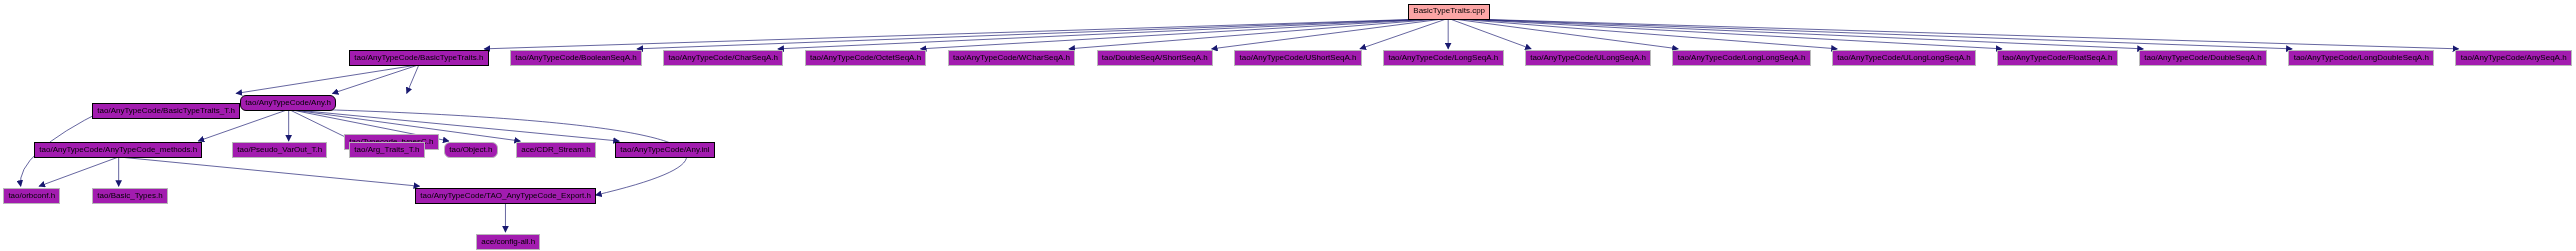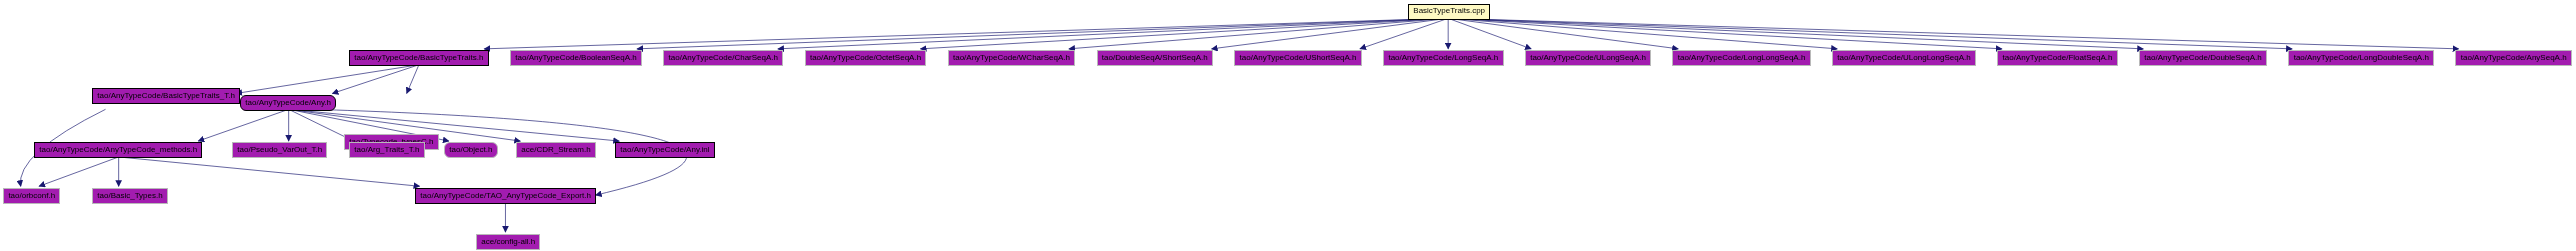--- a/index.html
+++ b/index.html
@@ -4,21 +4,21 @@
 <style>
   html,body{margin:0;padding:0;background:#ffffff;}
   body{width:2576px;height:251px;overflow:hidden;
        font-family:"Liberation Sans", sans-serif;}
   #graph{position:relative;width:2576px;height:251px;}
   #edges{position:absolute;left:0;top:0;width:2576px;height:251px;z-index:1;}
   .node{position:absolute;box-sizing:border-box;background:#a21caf;
         border:0.6px solid #b9b9b9;color:#000000;font-size:8px;line-height:10.4px;
         padding:1.8px 4.3px;white-space:nowrap;z-index:2;}
   .node.linked{border-color:#000000;}
-  .node.root{background:#fef9c3;border-color:#000000;}
+  .node.root{background:#fca5a5;border-color:#000000;}
   #row2{position:absolute;left:349px;top:50px;width:2223px;display:flex;
         justify-content:space-between;z-index:2;}
   #row2 .node{position:static;}
 </style>
 </head>
 <body>
 
 <div id="graph">
 
   <svg id="edges" xmlns="http://www.w3.org/2000/svg" viewBox="0 0 4212 411" width="2576" height="251">
@@ -72,21 +72,21 @@
     <div class="node">tao/AnyTypeCode/LongSeqA.h</div>
     <div class="node">tao/AnyTypeCode/ULongSeqA.h</div>
     <div class="node">tao/AnyTypeCode/LongLongSeqA.h</div>
     <div class="node">tao/AnyTypeCode/ULongLongSeqA.h</div>
     <div class="node">tao/AnyTypeCode/FloatSeqA.h</div>
     <div class="node">tao/AnyTypeCode/DoubleSeqA.h</div>
     <div class="node">tao/AnyTypeCode/LongDoubleSeqA.h</div>
     <div class="node">tao/AnyTypeCode/AnySeqA.h</div>
   </div>
 
-  <div class="node linked" style="left:92px;top:88px;">tao/AnyTypeCode/BasicTypeTraits_T.h</div>
+  <div class="node linked" style="left:92px;top:103px;">tao/AnyTypeCode/BasicTypeTraits_T.h</div>
   <div class="node linked" style="left:240px;top:95px;border-radius:6px;">tao/AnyTypeCode/Any.h</div>
   <div class="node" style="left:344px;top:95px;margin-top:39px;">tao/Typecode_typesC.h</div>
 
   <div class="node linked" style="left:34px;top:142px;">tao/AnyTypeCode/AnyTypeCode_methods.h</div>
   <div class="node" style="left:232px;top:142px;">tao/Pseudo_VarOut_T.h</div>
   <div class="node" style="left:349px;top:142px;">tao/Arg_Traits_T.h</div>
   <div class="node" style="left:444px;top:142px;border-radius:6px;">tao/Object.h</div>
   <div class="node" style="left:516px;top:142px;">ace/CDR_Stream.h</div>
   <div class="node linked" style="left:615px;top:142px;">tao/AnyTypeCode/Any.inl</div>
 

